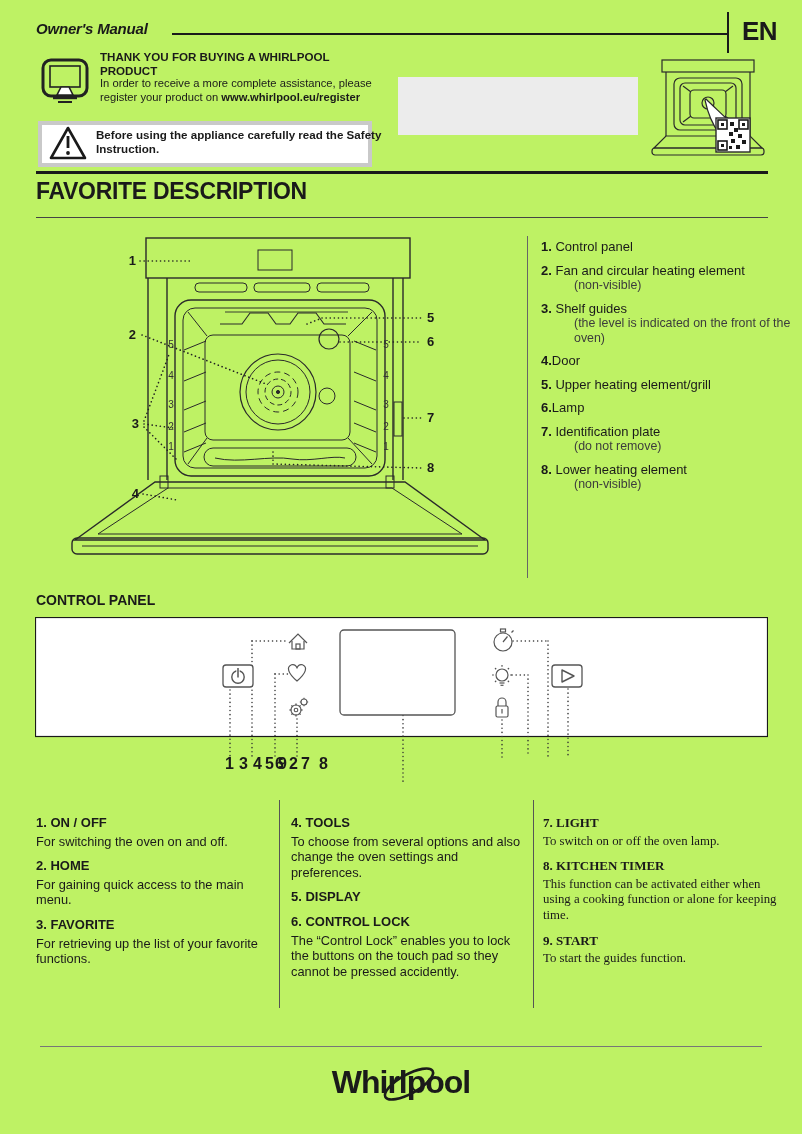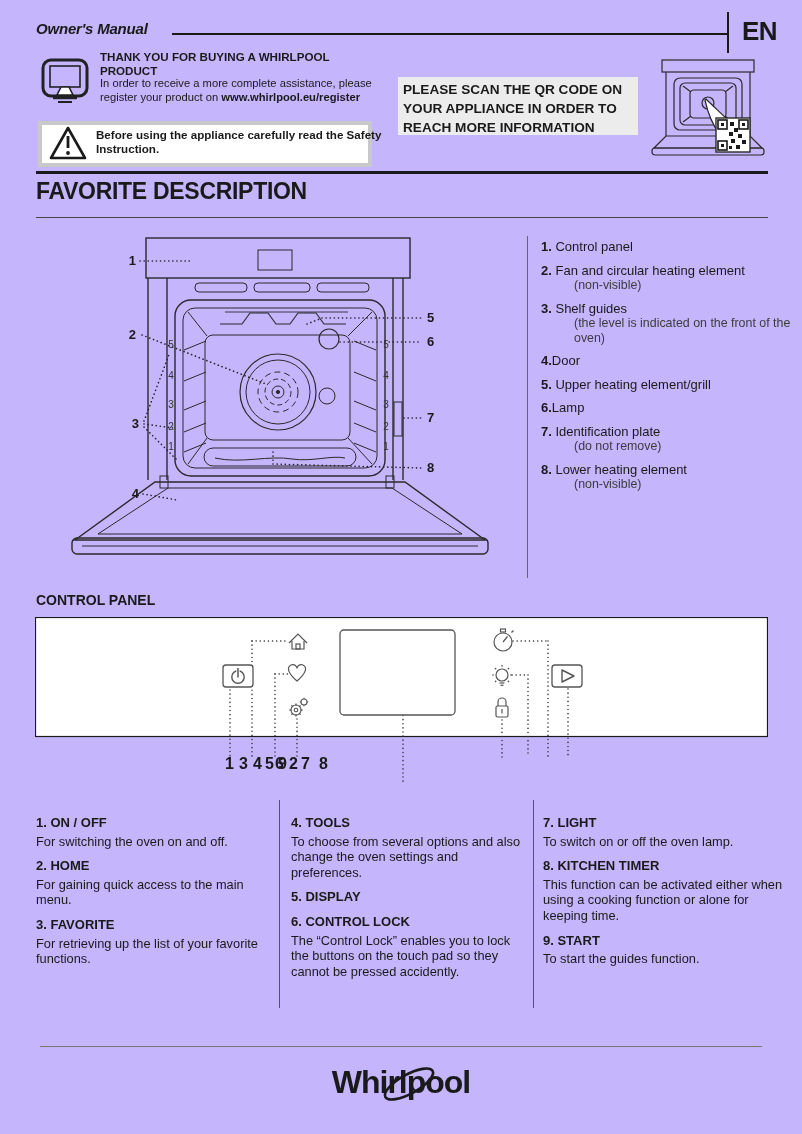--- a/index.html
+++ b/index.html
@@ -1,16 +1,16 @@
 <!DOCTYPE html>
 <html><head>
 <meta charset="utf-8">
 <style>
   html,body{margin:0;padding:0;background:#fff;}
-  #page{position:relative;width:802px;height:1134px;background:#c4b5fd;overflow:hidden;
+  #page{position:relative;width:802px;height:1134px;background:#bef264;overflow:hidden;
         font-family:"Liberation Sans",sans-serif;color:#1a1a1a;}
   .abs{position:absolute;}
   
   .owner-title{left:36px;top:20px;font-size:15px;font-weight:bold;font-style:italic;letter-spacing:-0.2px;}
   .hline{left:172px;top:33px;width:555px;height:2px;background:#1a1a1a;}
   .vbar{left:727px;top:12px;width:2px;height:41px;background:#1a1a1a;}
   .lang{left:742px;top:16px;font-size:26px;font-weight:bold;letter-spacing:-0.5px;}
   
   .reg-text{left:100px;top:50px;width:285px;font-size:11.2px;line-height:13.6px;}
   .reg-title{font-weight:bold;font-size:11.6px;}
@@ -68,21 +68,20 @@
 
   <div class="abs safety"></div>
   <svg class="abs" style="left:48px;top:125px;" width="40" height="38" viewBox="0 0 40 38">
     <path d="M20,3 L37,33 H3 Z" fill="none" stroke="#1a1a1a" stroke-width="2.6" stroke-linejoin="round"></path>
     <line x1="20" y1="11" x2="20" y2="23" stroke="#1a1a1a" stroke-width="2.8"></line>
     <circle cx="20" cy="28" r="1.9" fill="#1a1a1a"></circle>
   </svg>
   <div class="abs safety-text">Before using the appliance carefully read the Safety Instruction.</div>
 
   <div class="abs qrbox"></div>
-  <div class="abs qrtext">PLEASE SCAN THE QR CODE ON YOUR APPLIANCE IN ORDER TO REACH MORE INFORMATION</div>
 
   <svg class="abs" style="left:650px;top:56px;" width="116" height="102" viewBox="0 0 116 102">
     <g fill="none" stroke="#2a2a2a" stroke-width="1.2">
       <rect x="12" y="4" width="92" height="12"></rect>
       <line x1="16" y1="16" x2="16" y2="80"></line>
         <line x1="100" y1="16" x2="100" y2="80"></line>
       <rect x="24" y="22" width="68" height="52" rx="6"></rect>
       <rect x="30" y="27" width="56" height="42" rx="5"></rect>
       <rect x="40" y="34" width="36" height="28" rx="4"></rect>
       <circle cx="58" cy="47" r="6"></circle>
@@ -341,21 +340,21 @@
   <div class="abs fn-div" style="left:279px;"></div>
   <div class="abs fn-col" style="left:291px;width:232px;">
     <div class="fn-title">4. TOOLS</div>
     <div>To choose from several options and also change the oven settings and preferences.</div>
     <div class="fn-title">5. DISPLAY</div>
     <div></div>
     <div class="fn-title">6. CONTROL LOCK</div>
     <div>The “Control Lock” enables you to lock the buttons on the touch pad so they cannot be pressed accidently.</div>
   </div>
   <div class="abs fn-div" style="left:533px;"></div>
-  <div class="abs fn-col" style="left:543px;width:248px;">
+  <div class="abs fn-col" style="left:543px;width:248px;font-family:Liberation Serif, serif;">
     <div class="fn-title">7. LIGHT</div>
     <div>To switch on or off the oven lamp.</div>
     <div class="fn-title">8. KITCHEN TIMER</div>
     <div>This function can be activated either when using a cooking function or alone for keeping time.</div>
     <div class="fn-title">9. START</div>
     <div>To start the guides function.</div>
   </div>
 
   <div class="abs f-rule"></div>
   <svg class="abs" style="left:291px;top:1053px;" width="220" height="64" viewBox="0 0 220 64">

